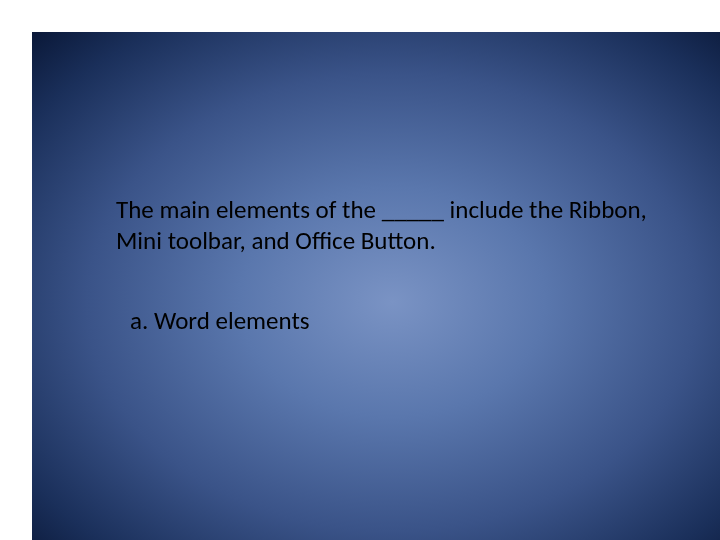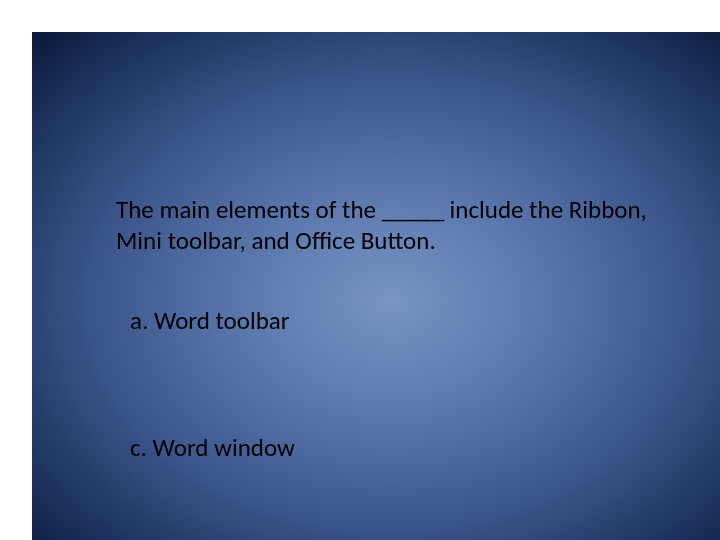--- a/index.html
+++ b/index.html
@@ -34,19 +34,18 @@
       display: block;
     }
   </style>
 </head>
 <body>
 
 <div class="slide">
   <div class="content">
     <div class="question">The main elements of the _____ include the Ribbon, Mini toolbar, and Office Button.</div>
     <div class="options-group-1">
-      <span class="option">a. Word toolbar</span>
+      <span class="option">a. Word elements</span>
     </div>
     <div class="options-group-2">
-      <span class="option">c. Word window</span>
     </div>
   </div>
 </div>
 
 </body></html>

